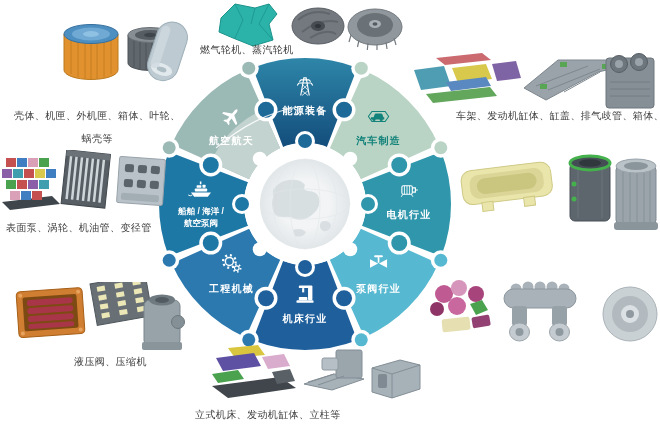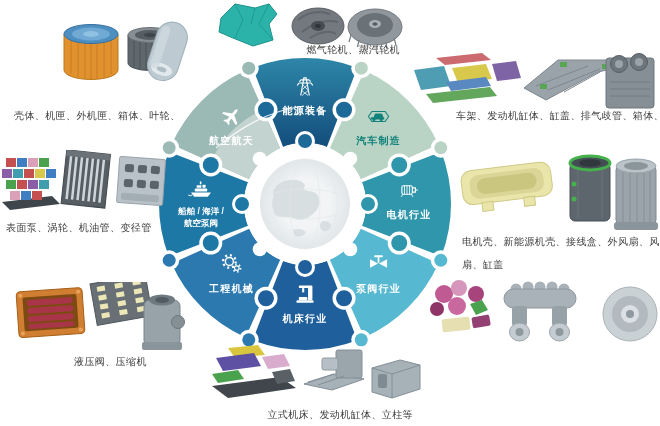--- a/index.html
+++ b/index.html
@@ -2,22 +2,22 @@
 <html><head>
 <meta charset="utf-8">
 <style>
   html,body{margin:0;padding:0;background:#fff;}
   .stage{position:relative;width:660px;height:426px;background:#fff;overflow:hidden;
          font-family:"Liberation Sans","DejaVu Sans",sans-serif;}
   .stage > svg#wheel{position:absolute;left:0;top:0;}
   .cluster{position:absolute;}
   .cluster svg{display:block;}
   .cap{position:absolute;font-size:10px;letter-spacing:.4px;color:#3d3d3d;
-       line-height:23px;white-space:nowrap;font-weight:normal;}
-  .cap.center{text-align:right;}
+       line-height:23px;white-space:nowrap;font-weight:normal;text-align:center;}
+  .cap.center{text-align:left;}
   svg text{font-family:"Liberation Sans","DejaVu Sans",sans-serif;}
 </style>
 </head>
 <body>
 
 <div class="stage">
 
   <svg id="wheel" width="660" height="426" viewBox="0 0 660 426">
       <defs>
         <linearGradient id="grad0" x1="0" y1="0" x2="0" y2="1">
@@ -182,20 +182,21 @@
       <g transform="translate(104,12) rotate(18)">
         <rect x="0" y="0" width="31" height="60" rx="15.5" fill="#bdcad1" stroke="#9dafb8"></rect>
         <ellipse cx="15.5" cy="49" rx="11" ry="6" fill="#e1e9ed"></ellipse>
         <ellipse cx="15.5" cy="49" rx="5" ry="2.5" fill="#aebcc4"></ellipse>
         <rect x="3" y="6" width="9" height="44" rx="4.5" fill="#cfdae0" opacity="0.8"></rect>
       </g>
     </svg>
   </div>
   <div class="cap" style="left:14px;top:104px">
     <div>壳体、机匣、外机匣、箱体、叶轮、</div>
+    <div>蜗壳等</div>
   </div>
 
   <div class="cluster" style="left:203px;top:0">
     <svg width="202" height="50" viewBox="0 0 202 50">
       <g transform="translate(8,2)">
         <path d="M10,16 L24,2 L44,6 L58,2 L66,12 L58,22 L62,38 L42,44 L22,36 L8,30 Z" fill="#2bb3a9" stroke="#1a938b" stroke-linejoin="round"></path>
         <path d="M24,2 L32,18 L24,36 M44,6 L40,22 M58,2 L48,22 L62,38" stroke="#1a938b" stroke-width="0.8" fill="none"></path>
       </g>
       <g transform="translate(115,26)">
         <ellipse rx="26" ry="18" fill="#73797e" stroke="#5a6065"></ellipse>
@@ -265,24 +266,20 @@
           <circle cx="4" cy="45" r="2.5" fill="#45b14d"></circle>
       </g>
       <g transform="translate(158,8)">
         <rect x="0" y="8" width="40" height="58" rx="4" fill="#9ba4ab" stroke="#7e8991"></rect>
         <path d="M7,11 v54 M14,12 v55 M21,12 v55 M28,12 v55 M34,11 v54" stroke="#859097" fill="none"></path>
         <ellipse cx="20" cy="8" rx="20" ry="7" fill="#bac3c8" stroke="#99a3aa"></ellipse>
         <ellipse cx="20" cy="8" rx="12" ry="4" fill="#8b959c"></ellipse>
         <rect x="-2" y="64" width="44" height="8" rx="3" fill="#8a949b"></rect>
       </g>
     </svg>
-  </div>
-  <div class="cap" style="left:462px;top:230px">
-    <div>电机壳、新能源机壳、接线盒、外风扇、风</div>
-    <div>扇、缸盖</div>
   </div>
 
   <div class="cluster" style="left:428px;top:276px">
     <svg width="232" height="72" viewBox="0 0 232 72">
       <g transform="translate(2,2)">
         <circle cx="14" cy="16" r="9" fill="#bf5a92"></circle>
           <circle cx="7" cy="31" r="7" fill="#8e3467"></circle>
         <circle cx="29" cy="10" r="8" fill="#d695ba"></circle>
           <circle cx="27" cy="28" r="9" fill="#c9679f"></circle>
         <circle cx="46" cy="16" r="8" fill="#a8447c"></circle>

